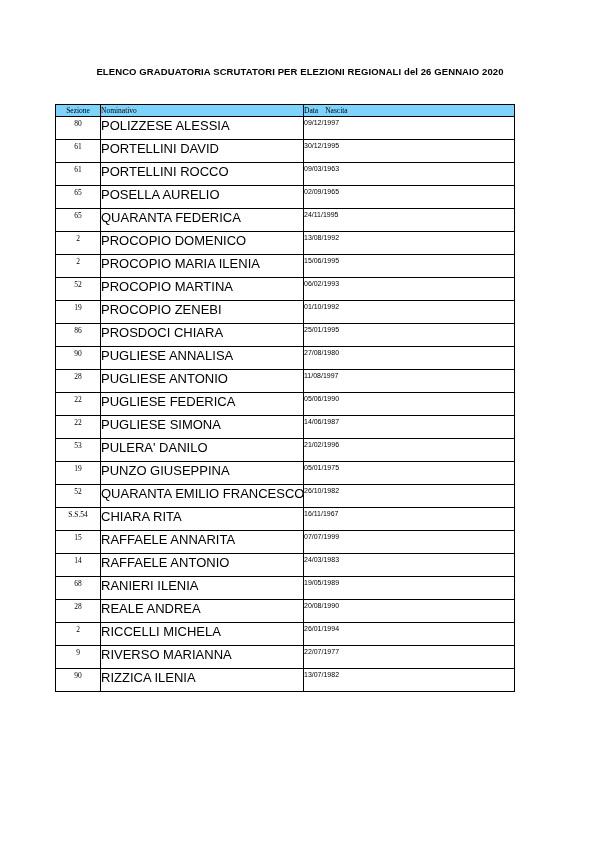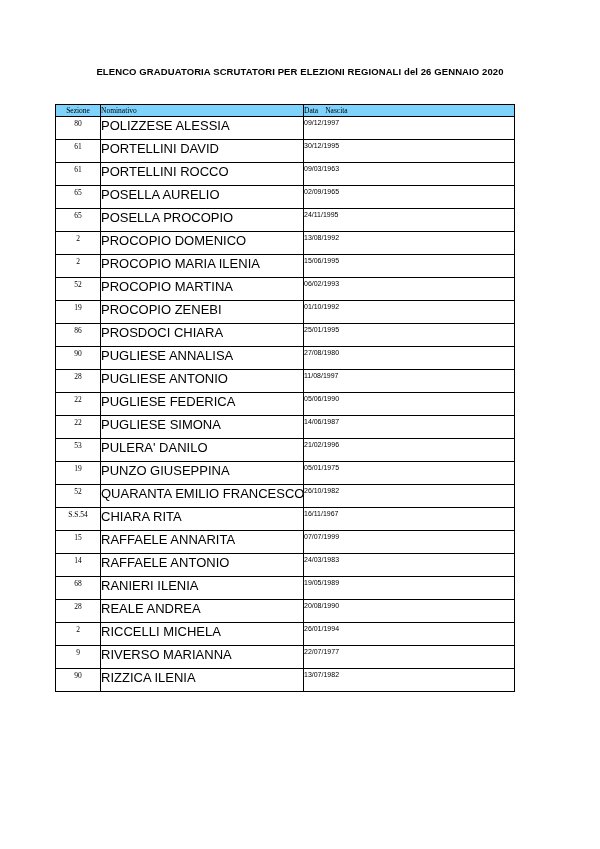--- a/index.html
+++ b/index.html
@@ -136,21 +136,21 @@
             <td class="c-nome">PORTELLINI ROCCO</td>
             <td class="c-data">09/03/1963</td>
           </tr>
           <tr>
             <td class="c-sezione">65</td>
             <td class="c-nome">POSELLA AURELIO</td>
             <td class="c-data">02/09/1965</td>
           </tr>
           <tr>
             <td class="c-sezione">65</td>
-            <td class="c-nome">POSELLA PROCOPIO</td>
+            <td class="c-nome">QUARANTA FEDERICA</td>
             <td class="c-data">24/11/1995</td>
           </tr>
           <tr>
             <td class="c-sezione">2</td>
             <td class="c-nome">PROCOPIO DOMENICO</td>
             <td class="c-data">13/08/1992</td>
           </tr>
           <tr>
             <td class="c-sezione">2</td>
             <td class="c-nome">PROCOPIO MARIA ILENIA</td>

